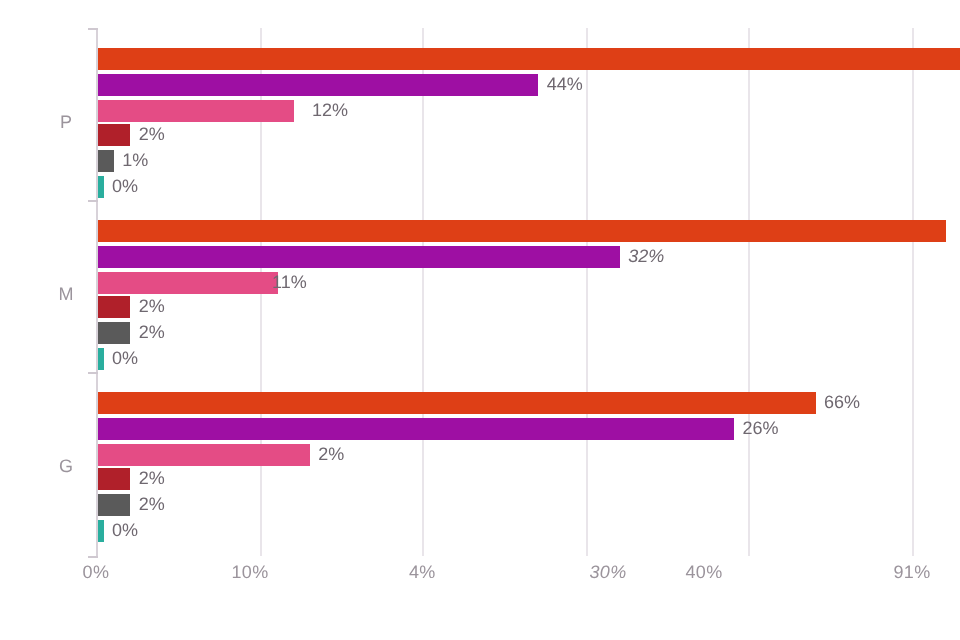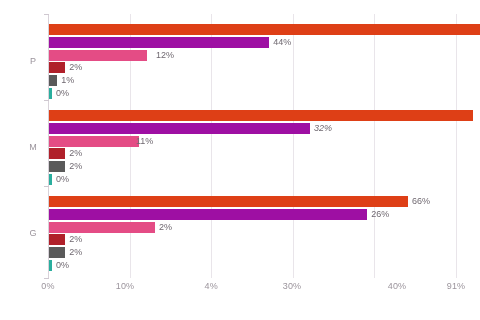--- a/index.html
+++ b/index.html
@@ -96,22 +96,22 @@
     <div id="ticks-h">
         <div class="axis-tick-h" style="top: 14px;"></div>
         <div class="axis-tick-h" style="top: 100px;"></div>
         <div class="axis-tick-h" style="top: 186px;"></div>
         <div class="axis-tick-h" style="top: 278px;"></div>
       </div>
     <div id="xticklabels">
         <div class="xtick-label" style="left: 48px;">0%</div>
         <div class="xtick-label" style="left: 125px; text-align: center;">10%</div>
         <div class="xtick-label" style="left: 211.2px;">4%</div>
-        <div class="xtick-label" style="left: 292px;">30%</div>
-        <div class="xtick-label" style="left: 397px; text-align: center;">40%</div>
+        <div class="xtick-label" style="left: 304px; font-style: italic;">30%</div>
+        <div class="xtick-label" style="left: 352px; text-align: center;">40%</div>
         <div class="xtick-label" style="left: 456px;">91%</div>
       </div>
     <div id="grouplabels">
         <div class="group-label" style="top: 56px;">P</div>
         <div class="group-label" style="top: 142px;">M</div>
         <div class="group-label" style="top: 228px;">G</div>
       </div>
     <div id="bars">
         <div class="bar" style="top: 24px; width: 432.48px; height: 11px; background: rgb(222, 63, 22);"></div>
         <div class="bar" style="top: 36.8px; width: 220.32px; height: 11px; background: rgb(158, 15, 163);"></div>

